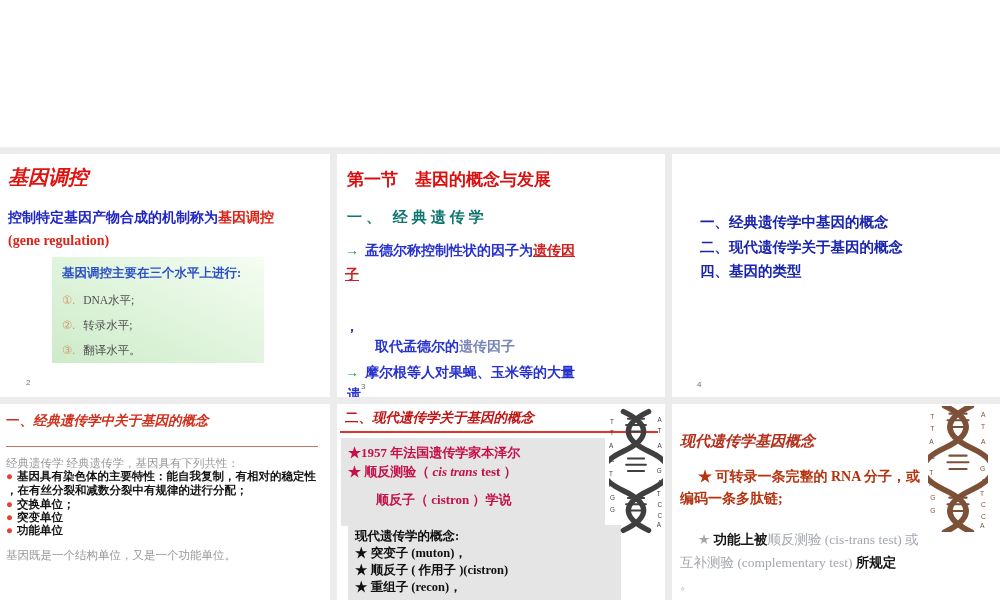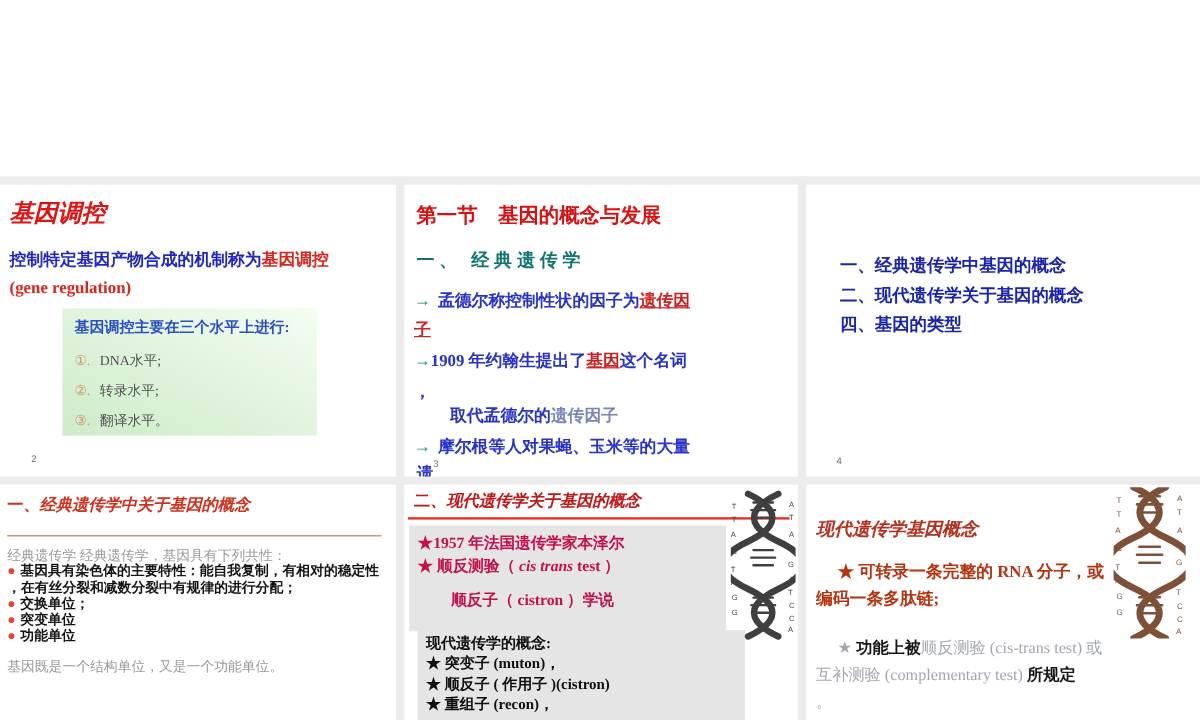--- a/index.html
+++ b/index.html
@@ -87,23 +87,20 @@
 
   <div class="slide" style="left:337px;top:154px;width:328px;height:243px;">
     <div class="abs s3-title b" style="left:10px;top:14px;">第一节　基因的概念与发展</div>
     <div class="abs s3-sub b" style="left:10px;top:54px;">一、 经典遗传学</div>
 
     <div class="abs s3-line b" style="left:8px;top:88px;">
       <span class="s3-arrow sp">→</span><span>孟德尔称控制性状的因子为</span><span class="s3-red">遗传因</span>
     </div>
     <div class="abs s3-line b s3-red" style="left:8px;top:112px;">子</div>
 
-    <div class="abs s3-line b" style="left:8px;top:138px;">
-      <span class="s3-arrow">→</span><span>1909 年约翰生提出了</span><span class="s3-red">基因</span><span>这个名词</span>
-    </div>
     <div class="abs s3-line b" style="left:8px;top:164px;">，</div>
 
     <div class="abs s3-line b" style="left:38px;top:184px;">
       <span>取代孟德尔的</span><span class="s3-faded">遗传因子</span>
     </div>
 
     <div class="abs s3-line b" style="left:8px;top:210px;">
       <span class="s3-arrow sp">→</span><span>摩尔根等人对果蝇、玉米等的大量</span>
     </div>
     <div class="abs s3-line b" style="left:10px;top:232px;">遗</div>

